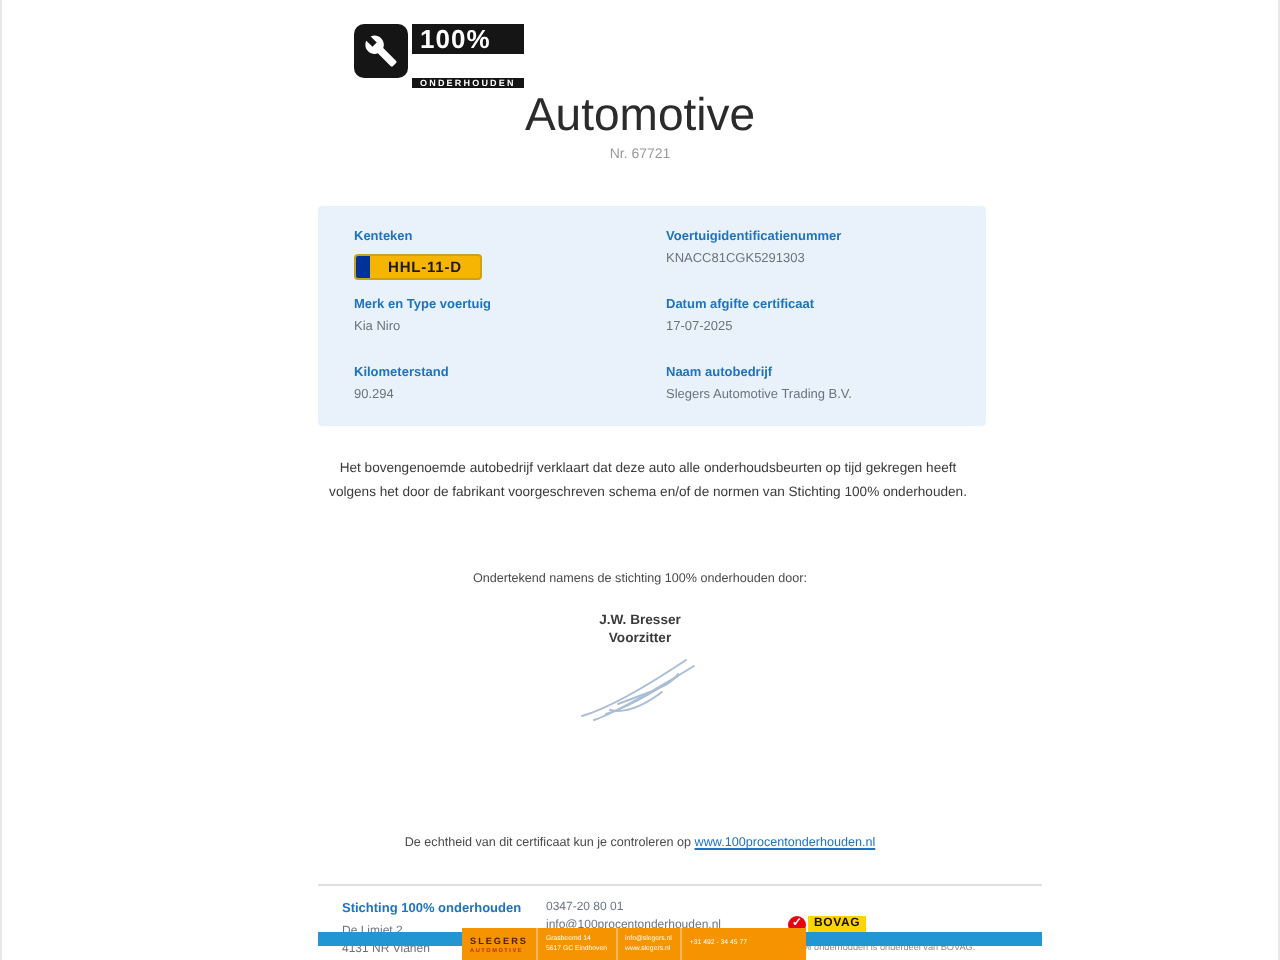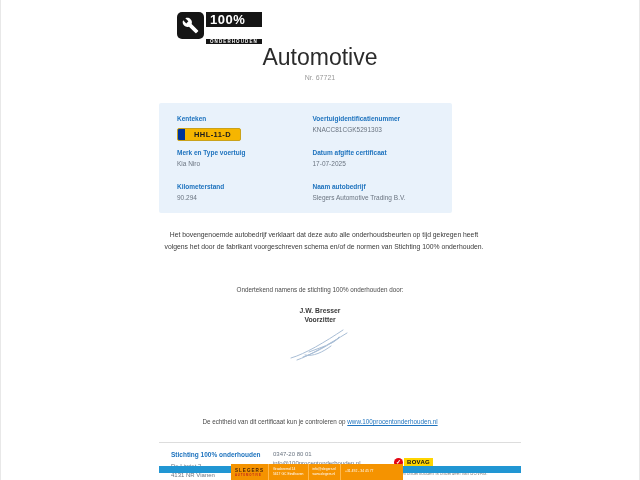--- a/index.html
+++ b/index.html
@@ -26,21 +26,21 @@
     background: #151515; color: #fff; font-size: 4.5px; font-weight: bold;
     padding: 0 4px; height: 8px; display: flex; align-items: center; letter-spacing: 1.1px;
   }
   
   .title { position: absolute; top: 44px; left: 0; width: 100%; text-align: center;
            font-size: 23px; font-weight: 500; color: #2b2b2b; }
   .cert-nr { position: absolute; top: 74px; left: 0; width: 100%; text-align: center;
              font-size: 7px; color: #999; }
   
   .details {
-    position: absolute; left: 158px; top: 103px; width: 293px; height: 110px;
+    position: absolute; left: 158px; top: 103px; width: 334px; height: 110px;
     background: #e9f2fb; border-radius: 2px; padding: 12px 18px;
     display: grid; grid-template-columns: 1fr 1fr; column-gap: 18px; row-gap: 9px; gap: 14px;
   }
   .field { min-height: 20px; }
   .field-label { font-size: 6.5px; font-weight: bold; color: #1e73be; margin-bottom: 4px; }
   .field-value { font-size: 6.5px; color: #6a7480; }
   .plate {
     display: inline-flex; align-items: stretch; height: 13px; width: 64px;
     background: #f6b500; border: 1px solid #caa21a; border-radius: 2px; overflow: hidden;
   }

